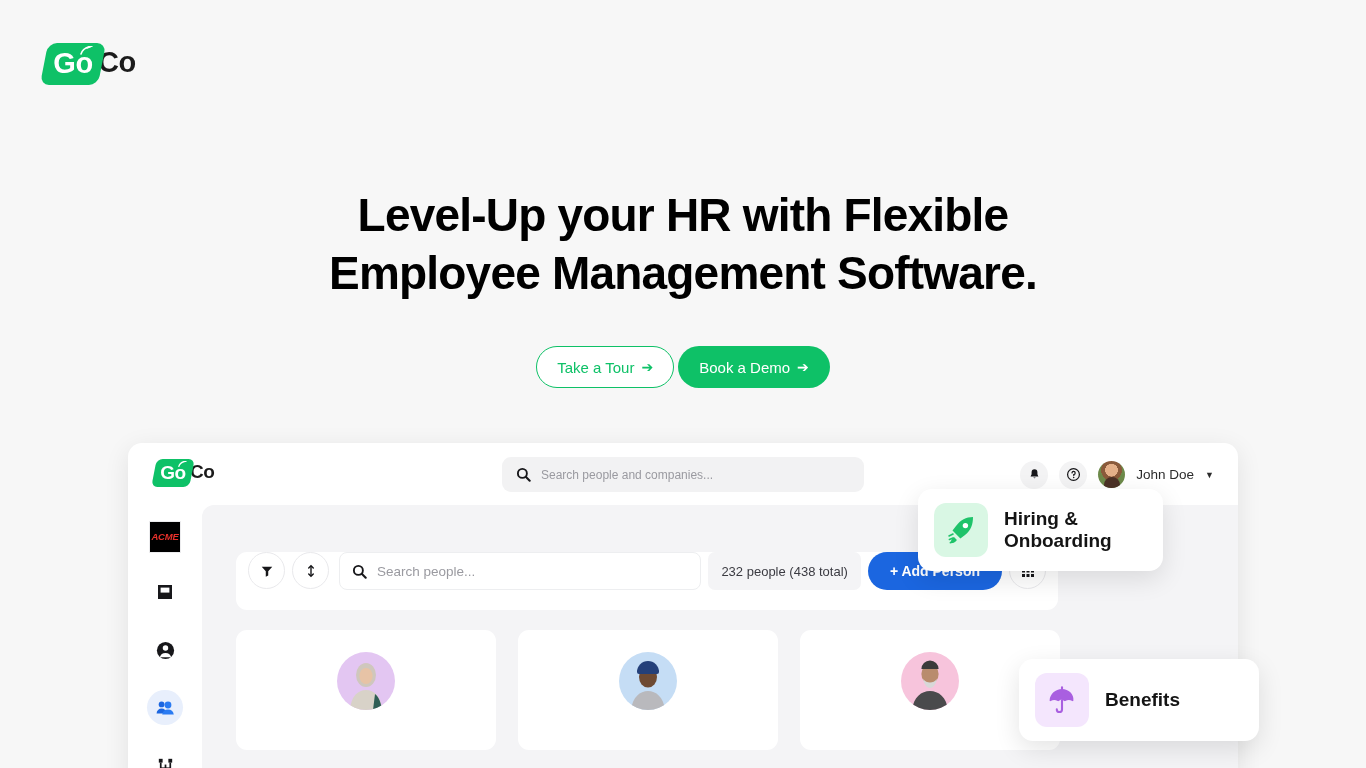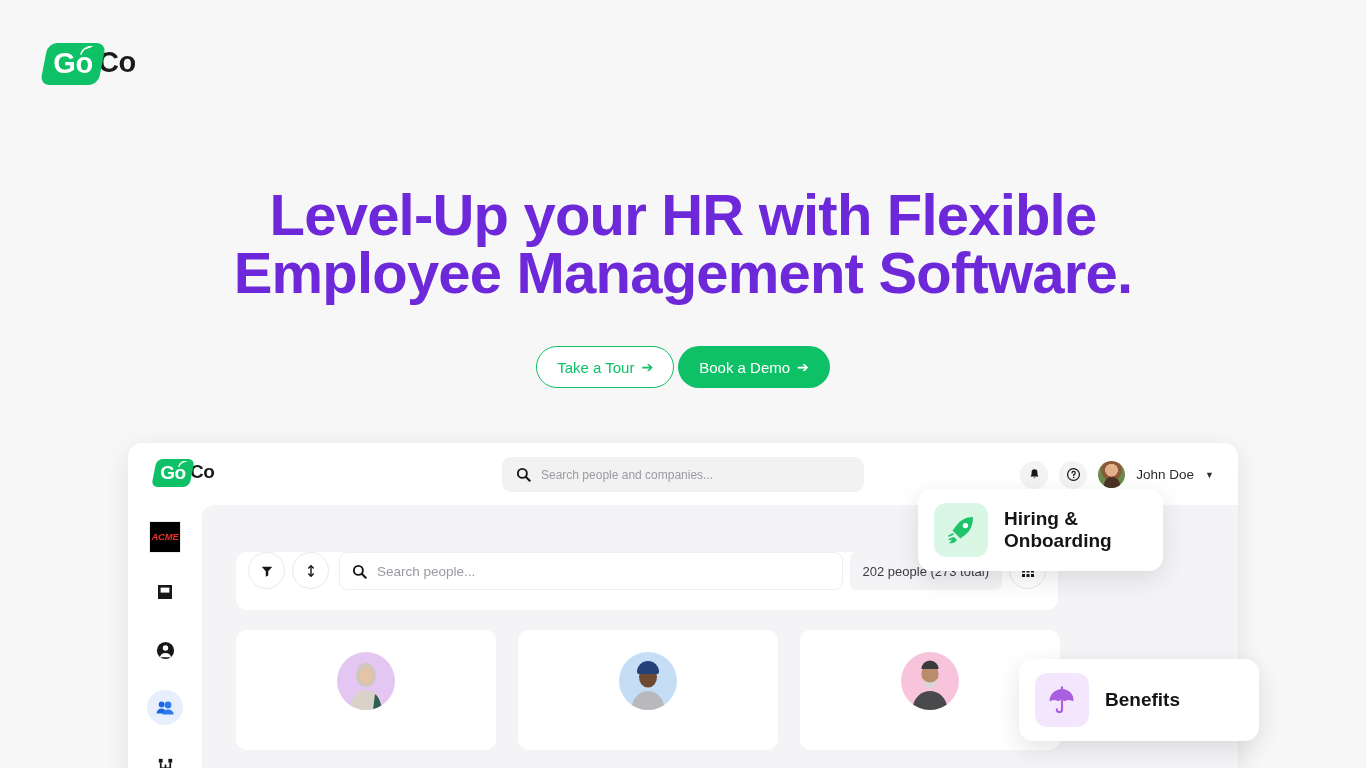--- a/index.html
+++ b/index.html
@@ -39,22 +39,22 @@
     color: #1b1b1b; font-size: 29px; font-weight: bold;
     letter-spacing: -0.5px; margin-left: -4px; padding-bottom: 3px;
   }
 
   
   .hero {
     position: absolute; left: 0; top: 186px; width: 1366px;
     text-align: center;
   }
   .hero h1 {
-    font-size: 58px; line-height: 58px; font-weight: bold;
-    color: #6d28d9; letter-spacing: -0.8px;
+    font-size: 46px; line-height: 58px; font-weight: bold;
+    color: #000000; letter-spacing: -0.8px;
   }
   .hero h1 .l2 { display: block; }
 
   .cta-row {
     position: absolute; left: 0; top: 346px; width: 1366px;
     display: flex; justify-content: center; gap: 4px;
   }
   .btn {
     height: 42px; border-radius: 21px;
     display: inline-flex; align-items: center; justify-content: center;
@@ -335,21 +335,22 @@
               <path d="M5.4 11.4 8 14 10.6 11.4" stroke="#17171a" stroke-width="1.6" fill="none" stroke-linecap="round"></path>
             </svg>
           </div>
           <div class="people-search">
             <svg width="15" height="15" viewBox="0 0 16 16">
               <circle cx="6.8" cy="6.8" r="4.8" stroke="#17171a" stroke-width="2" fill="none"></circle>
               <line x1="10.4" y1="10.4" x2="14.6" y2="14.6" stroke="#17171a" stroke-width="2.2" stroke-linecap="round"></line>
             </svg>
             <span class="ph">Search people...</span>
           </div>
-          <div class="people-count">202 people (273 total)</div>
+          <div class="people-count">232 people (438 total)</div>
+          <div class="add-person">+ Add Person</div>
           <div class="round-btn">
             <svg width="14" height="14" viewBox="0 0 14 14">
               <g fill="#17171a">
                 <rect x="1" y="1" width="3" height="3"></rect>
                   <rect x="5.5" y="1" width="3" height="3"></rect>
                   <rect x="10" y="1" width="3" height="3"></rect>
                 <rect x="1" y="5.5" width="3" height="3"></rect>
                   <rect x="5.5" y="5.5" width="3" height="3"></rect>
                   <rect x="10" y="5.5" width="3" height="3"></rect>
                 <rect x="1" y="10" width="3" height="3"></rect>

